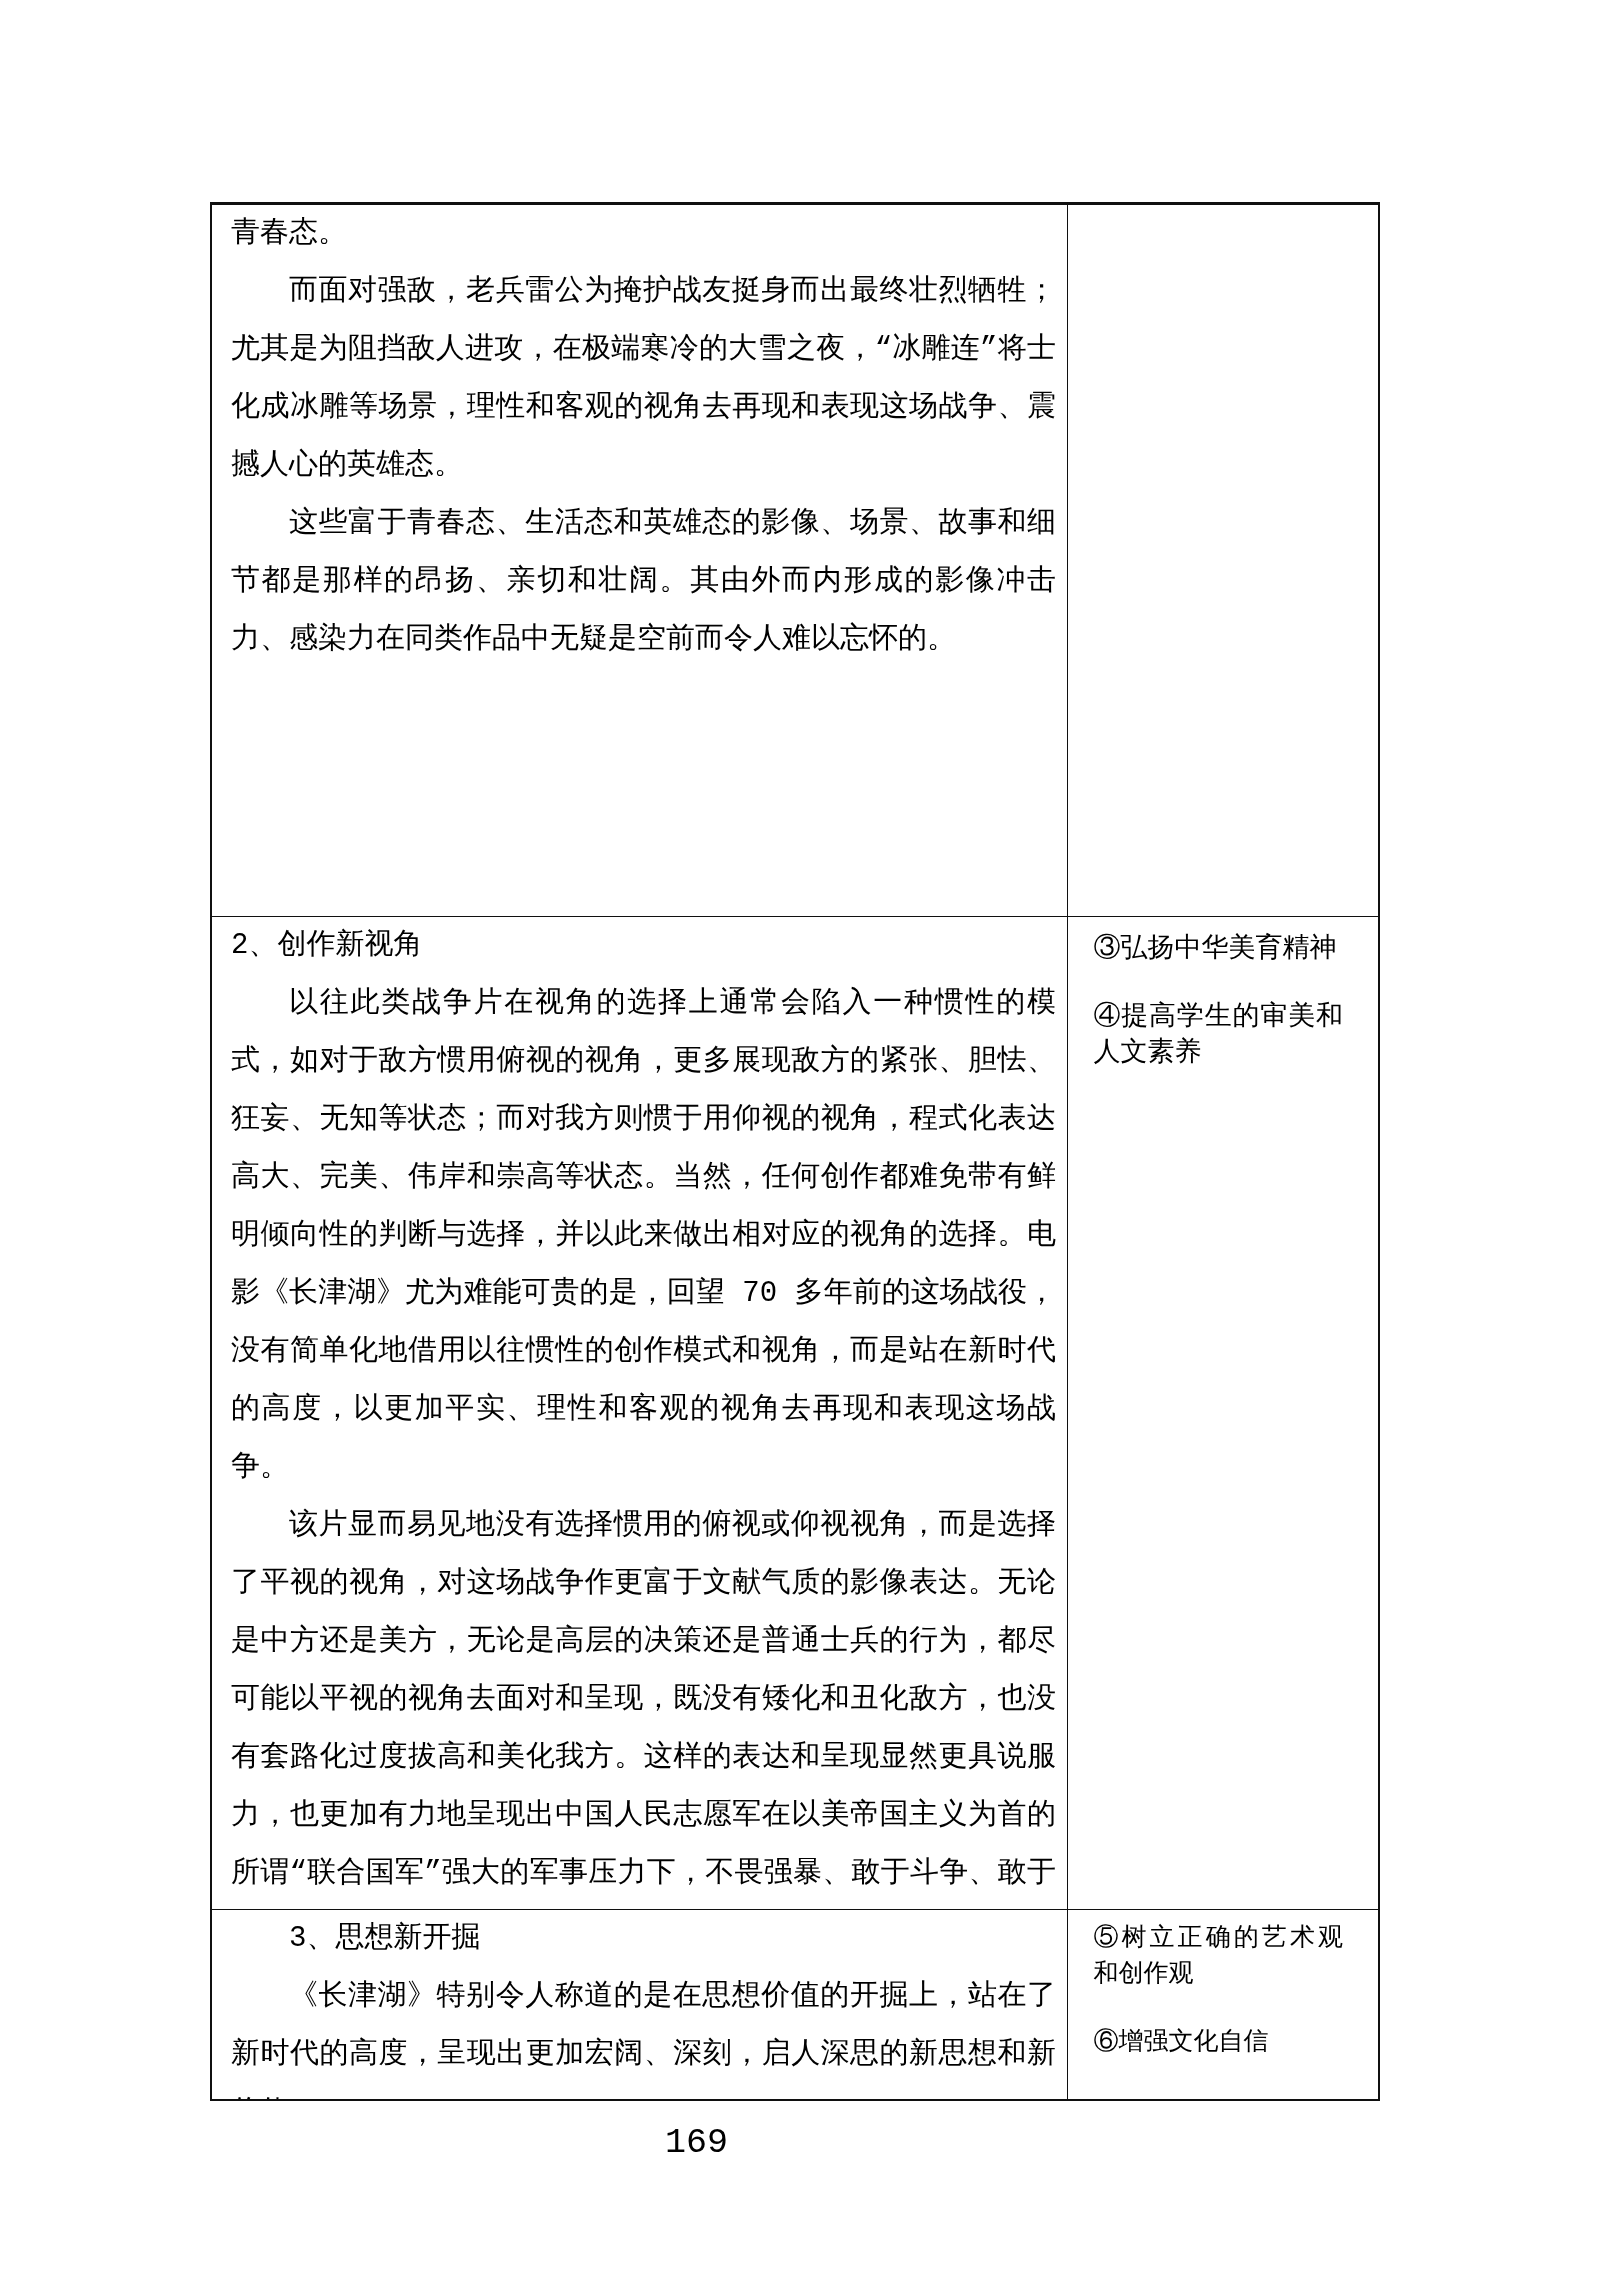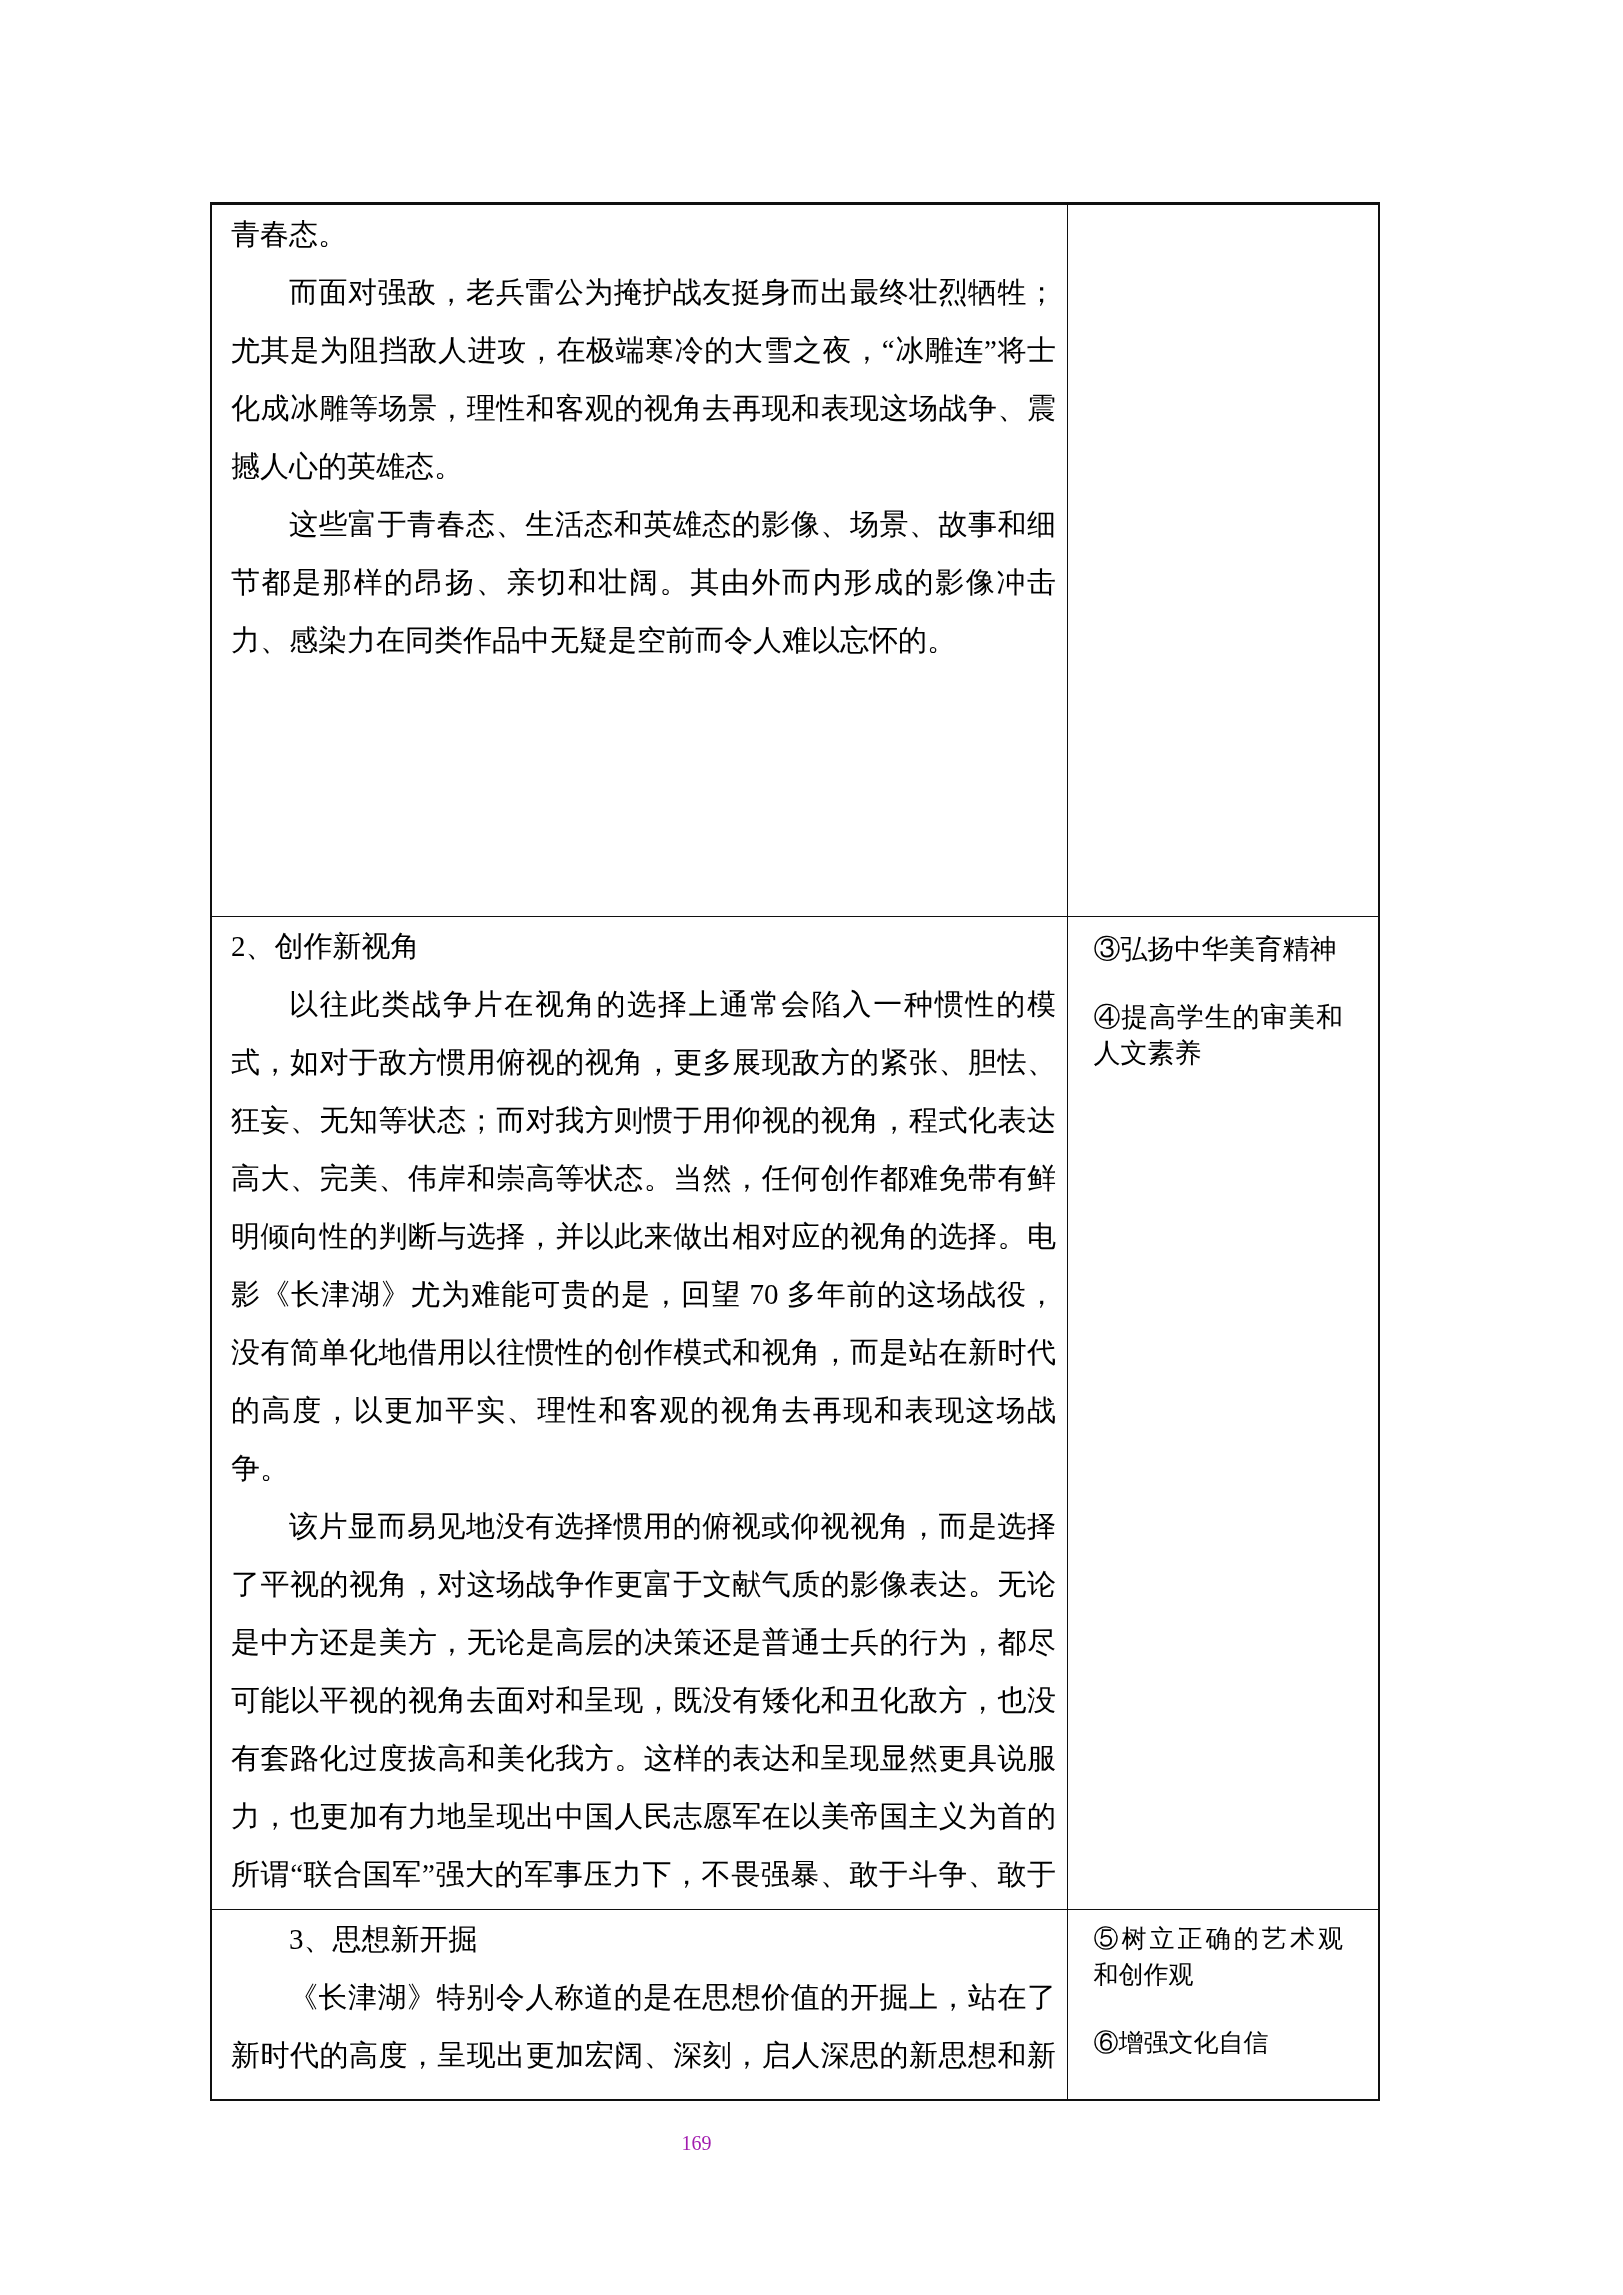--- a/index.html
+++ b/index.html
@@ -5,21 +5,21 @@
   html, body {
     margin: 0;
     padding: 0;
     background: #ffffff;
   }
   .page {
     position: relative;
     width: 1393px;
     height: 2295px;
     background: #ffffff;
-    font-family: Liberation Serif, serif;
+    font-family: Liberation Mono, monospace;
     color: #000000;
     overflow: hidden;
   }
   .doc-table {
     position: absolute;
     left: 210px;
     top: 202px;
     width: 1170px;
     border: 2.4px solid #101010;
     border-top-width: 3.2px;
@@ -73,23 +73,23 @@
   }
   .side-note + .side-note {
     margin-top: 32px;
   }
   .page-number {
     position: absolute;
     left: 0;
     top: 2127px;
     width: 100%;
     text-align: center;
-    font-size: 20px;
+    font-size: 35px;
     line-height: 32px;
-    color: #a21caf;
+    color: #000000;
   }
 </style>
 </head>
 <body>
 
 <div class="page">
 
   <div class="doc-table">
 
     <div class="row row-1">

